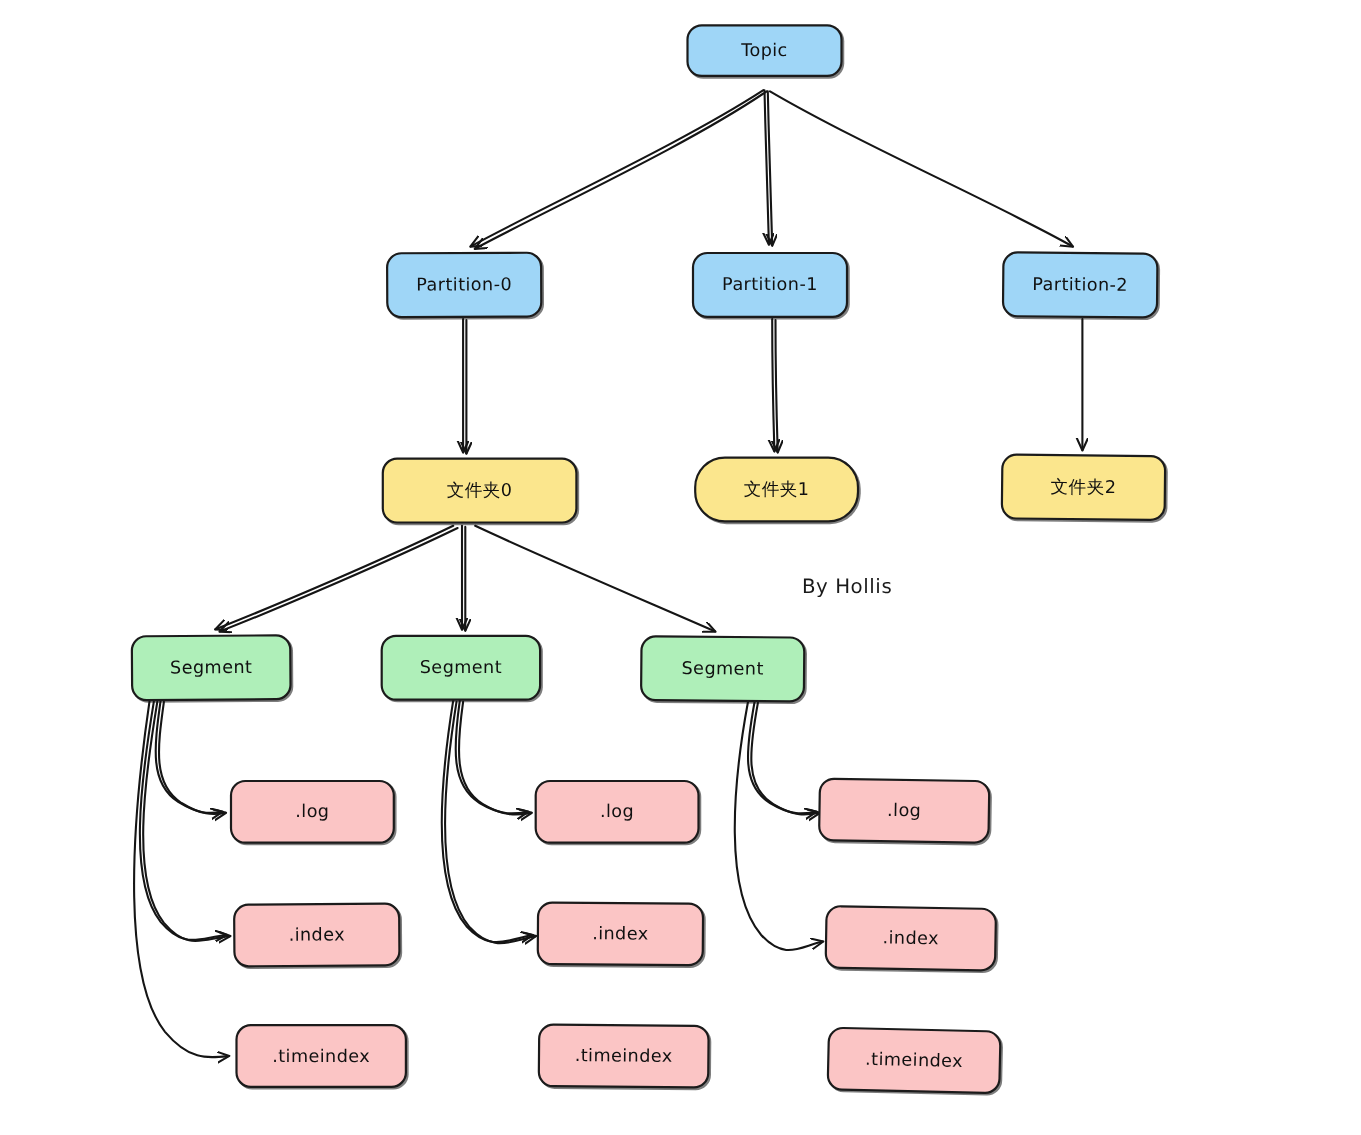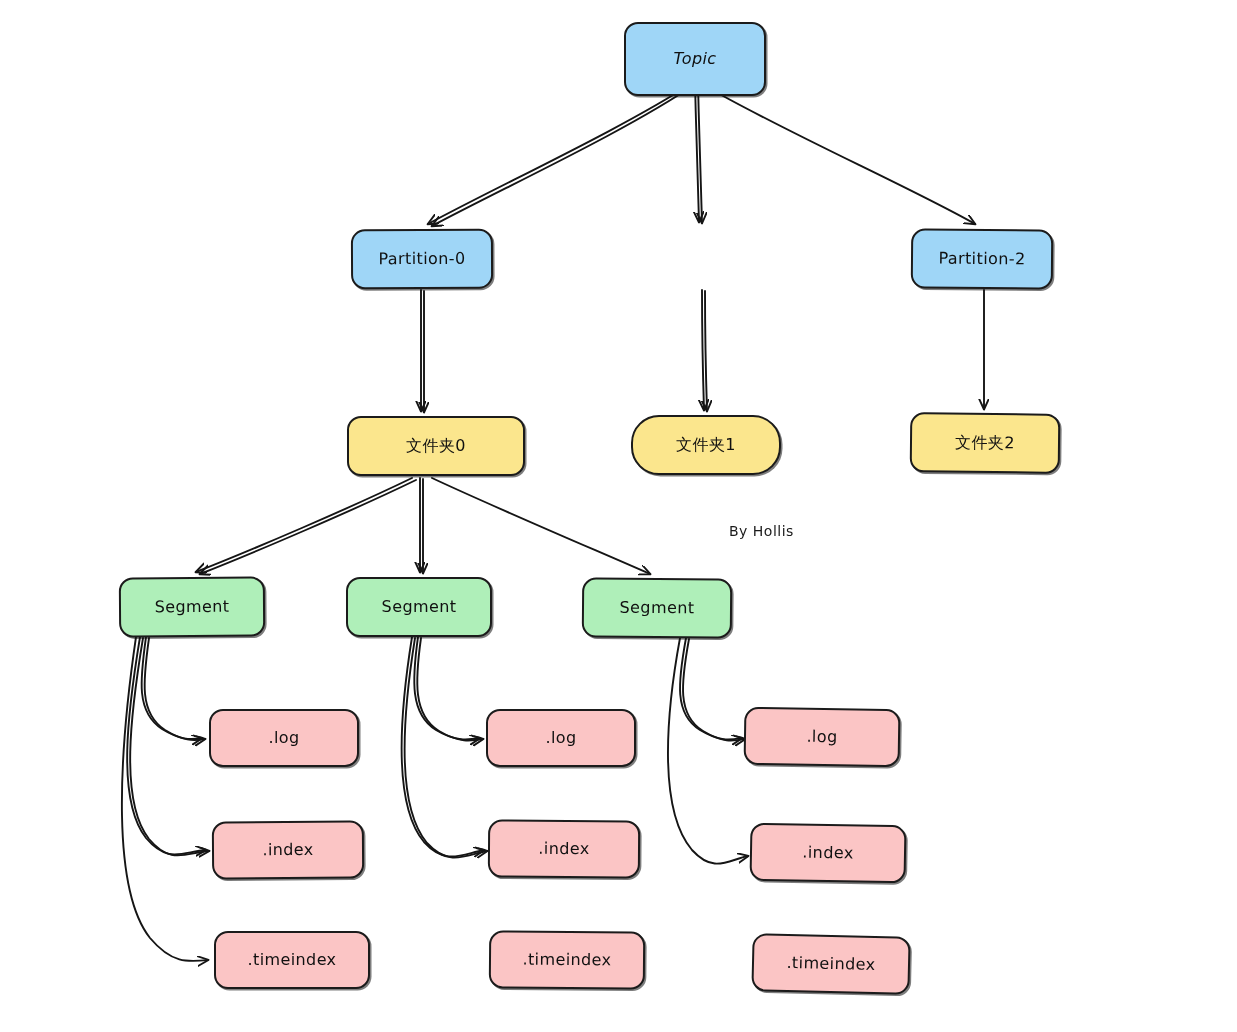--- a/index.html
+++ b/index.html
@@ -47,21 +47,21 @@
   .node.yellow { background: #FBE68D; }
   .node.green  { background: #AFEFB9; }
   .node.pink   { background: #FBC5C5; }
 
   .node .label {
     pointer-events: none;
     user-select: none;
   }
   .annotation {
     position: absolute;
-    font-size: 14px;
+    font-size: 18px;
     color: #1a1a1a;
     letter-spacing: 0.5px;
     white-space: nowrap;
   }
 </style>
 </head>
 <body>
 
 <div id="canvas">
 
@@ -107,26 +107,29 @@
       <path d="M421,638 C415,681 413,715 439,731 C459,743 471,741 483,739"></path>
       <path d="M412,637 C400,712 392,804 424,842 C446,866 462,854 484,850"></path>
       <path d="M415,638 C403,713 395,805 427,843 C449,867 465,855 487,851"></path>
 
       <path d="M686,638 C678,682 674,714 700,730 C720,742 730,740 742,738"></path>
       <path d="M689,639 C681,683 677,715 703,731 C723,743 733,741 745,739"></path>
       <path d="M680,638 C666,714 658,810 692,850 C714,874 728,860 748,856"></path>
     </g>
   </svg>
 
-  <div class="node blue" style="left:624px; top:22px; width:142px; height:74px;font-style:italic;">
+  <div class="node blue" style="left:624px; top:22px; width:142px; height:48px;">
     <span class="label">Topic</span>
   </div>
 
   <div class="node blue" style="left:351px; top:229px; width:142px; height:60px; transform:rotate(-0.25deg);">
     <span class="label">Partition-0</span>
+  </div>
+  <div class="node blue" style="left:629px; top:229px; width:142px; height:60px;">
+    <span class="label">Partition-1</span>
   </div>
   <div class="node blue" style="left:911px; top:229px; width:142px; height:60px; transform:rotate(0.5deg);">
     <span class="label">Partition-2</span>
   </div>
 
   <div class="node yellow" style="left:347px; top:416px; width:178px; height:60px;">
     <span class="label">文件夹0</span>
   </div>
   <div class="node yellow" style="left:631px; top:415px; width:150px; height:60px;border-radius:28px;">
     <span class="label">文件夹1</span>

